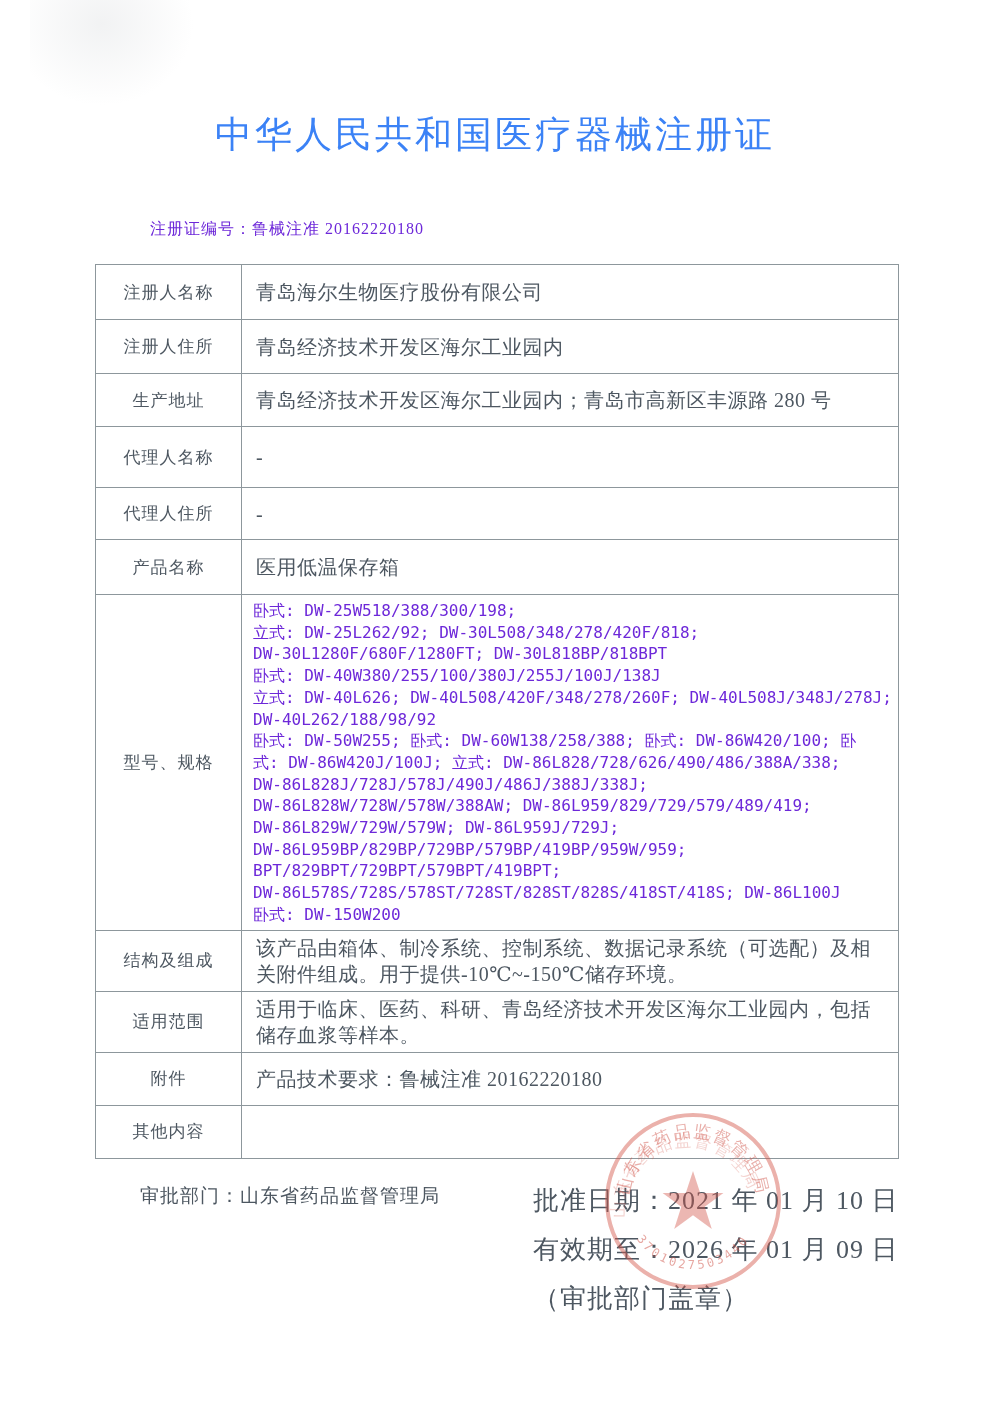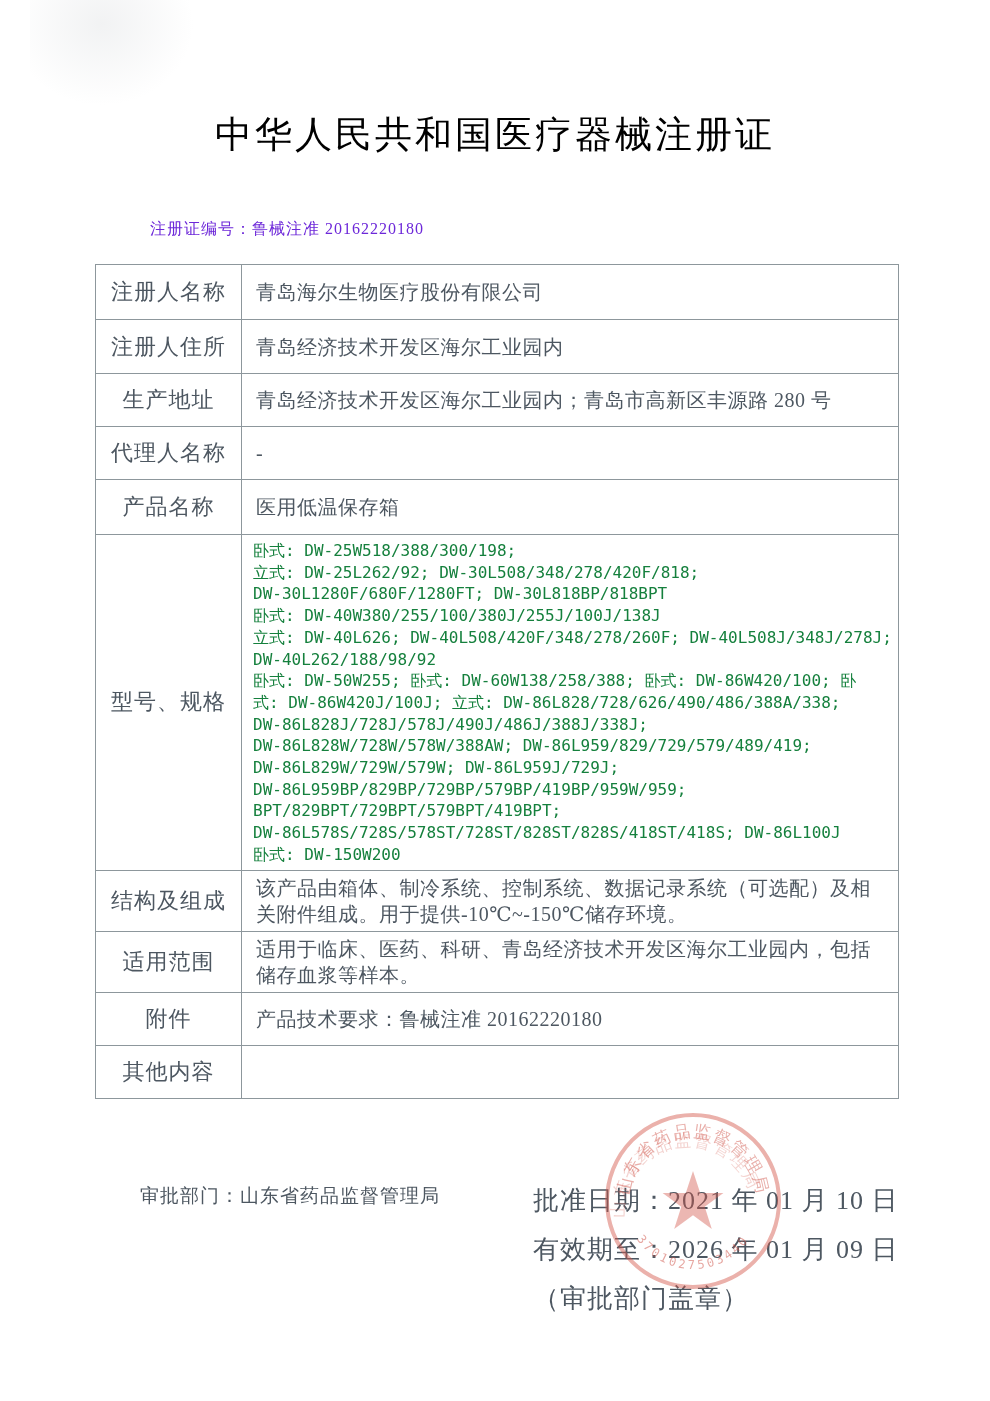--- a/index.html
+++ b/index.html
@@ -13,21 +13,21 @@
   }
   .scan-artifact{
     position:absolute;left:30px;top:0;width:180px;height:120px;
     background:radial-gradient(ellipse at 40% 20%, rgba(180,185,190,0.18), rgba(255,255,255,0) 60%);
     pointer-events:none;
   }
   .doc-title{
     position:absolute;top:110px;left:0;width:100%;
     text-align:center;
     font-size:37px;letter-spacing:3px;
-    color:#000000;
+    color:#3b82f6;
     white-space:nowrap;
   }
   .cert-no{
     position:absolute;top:219px;left:150px;
     font-size:16px;letter-spacing:1px;
     color:#6d28d9;
   }
   table.cert-table{
     position:absolute;top:264px;left:95px;
     width:804px;
@@ -35,33 +35,33 @@
     color:#4d5761;
   }
   table.cert-table td{
     border:1.6px solid #8d979c;
     vertical-align:middle;
     overflow:hidden;
   }
   td.label-cell{
     width:137px;
     text-align:center;
-    font-size:22px;letter-spacing:1px;
+    font-size:17px;letter-spacing:1px;
     padding:0 4px;
   }
   td.value-cell{
     padding:4px 12px 4px 14px;
     font-size:20px;line-height:26px;
     letter-spacing:0.5px;
   }
   td.value-cell.indent{ padding-left:26px; }
   td.spec-cell{
     font-family:"DejaVu Sans Mono","Liberation Mono",monospace;
     font-size:16px;line-height:21.7px;
-    color:#15803d;
+    color:#6d28d9;
     padding:5px 6px 4px 11px;
     letter-spacing:0;
   }
   .spec-line{white-space:nowrap;}
   .footer-left{
     position:absolute;left:140px;top:1183px;
     font-size:19px;letter-spacing:1px;
   }
   .footer-right{
     position:absolute;left:533px;top:1183px;
@@ -92,22 +92,26 @@
       <td class="value-cell">青岛海尔生物医疗股份有限公司</td>
     </tr>
     <tr style="height:54px">
       <td class="label-cell">注册人住所</td>
       <td class="value-cell">青岛经济技术开发区海尔工业园内</td>
     </tr>
     <tr style="height:53px">
       <td class="label-cell">生产地址</td>
       <td class="value-cell">青岛经济技术开发区海尔工业园内；青岛市高新区丰源路 280 号</td>
     </tr>
-    <tr style="height:53px">
+    <tr style="height:61px">
       <td class="label-cell">代理人名称</td>
+      <td class="value-cell">-</td>
+    </tr>
+    <tr style="height:52px">
+      <td class="label-cell">代理人住所</td>
       <td class="value-cell">-</td>
     </tr>
     <tr style="height:55px">
       <td class="label-cell">产品名称</td>
       <td class="value-cell">医用低温保存箱</td>
     </tr>
     <tr style="height:325px">
       <td class="label-cell">型号、规格</td>
       <td class="spec-cell">
         <div class="spec-line">卧式: DW-25W518/388/300/198;</div>

